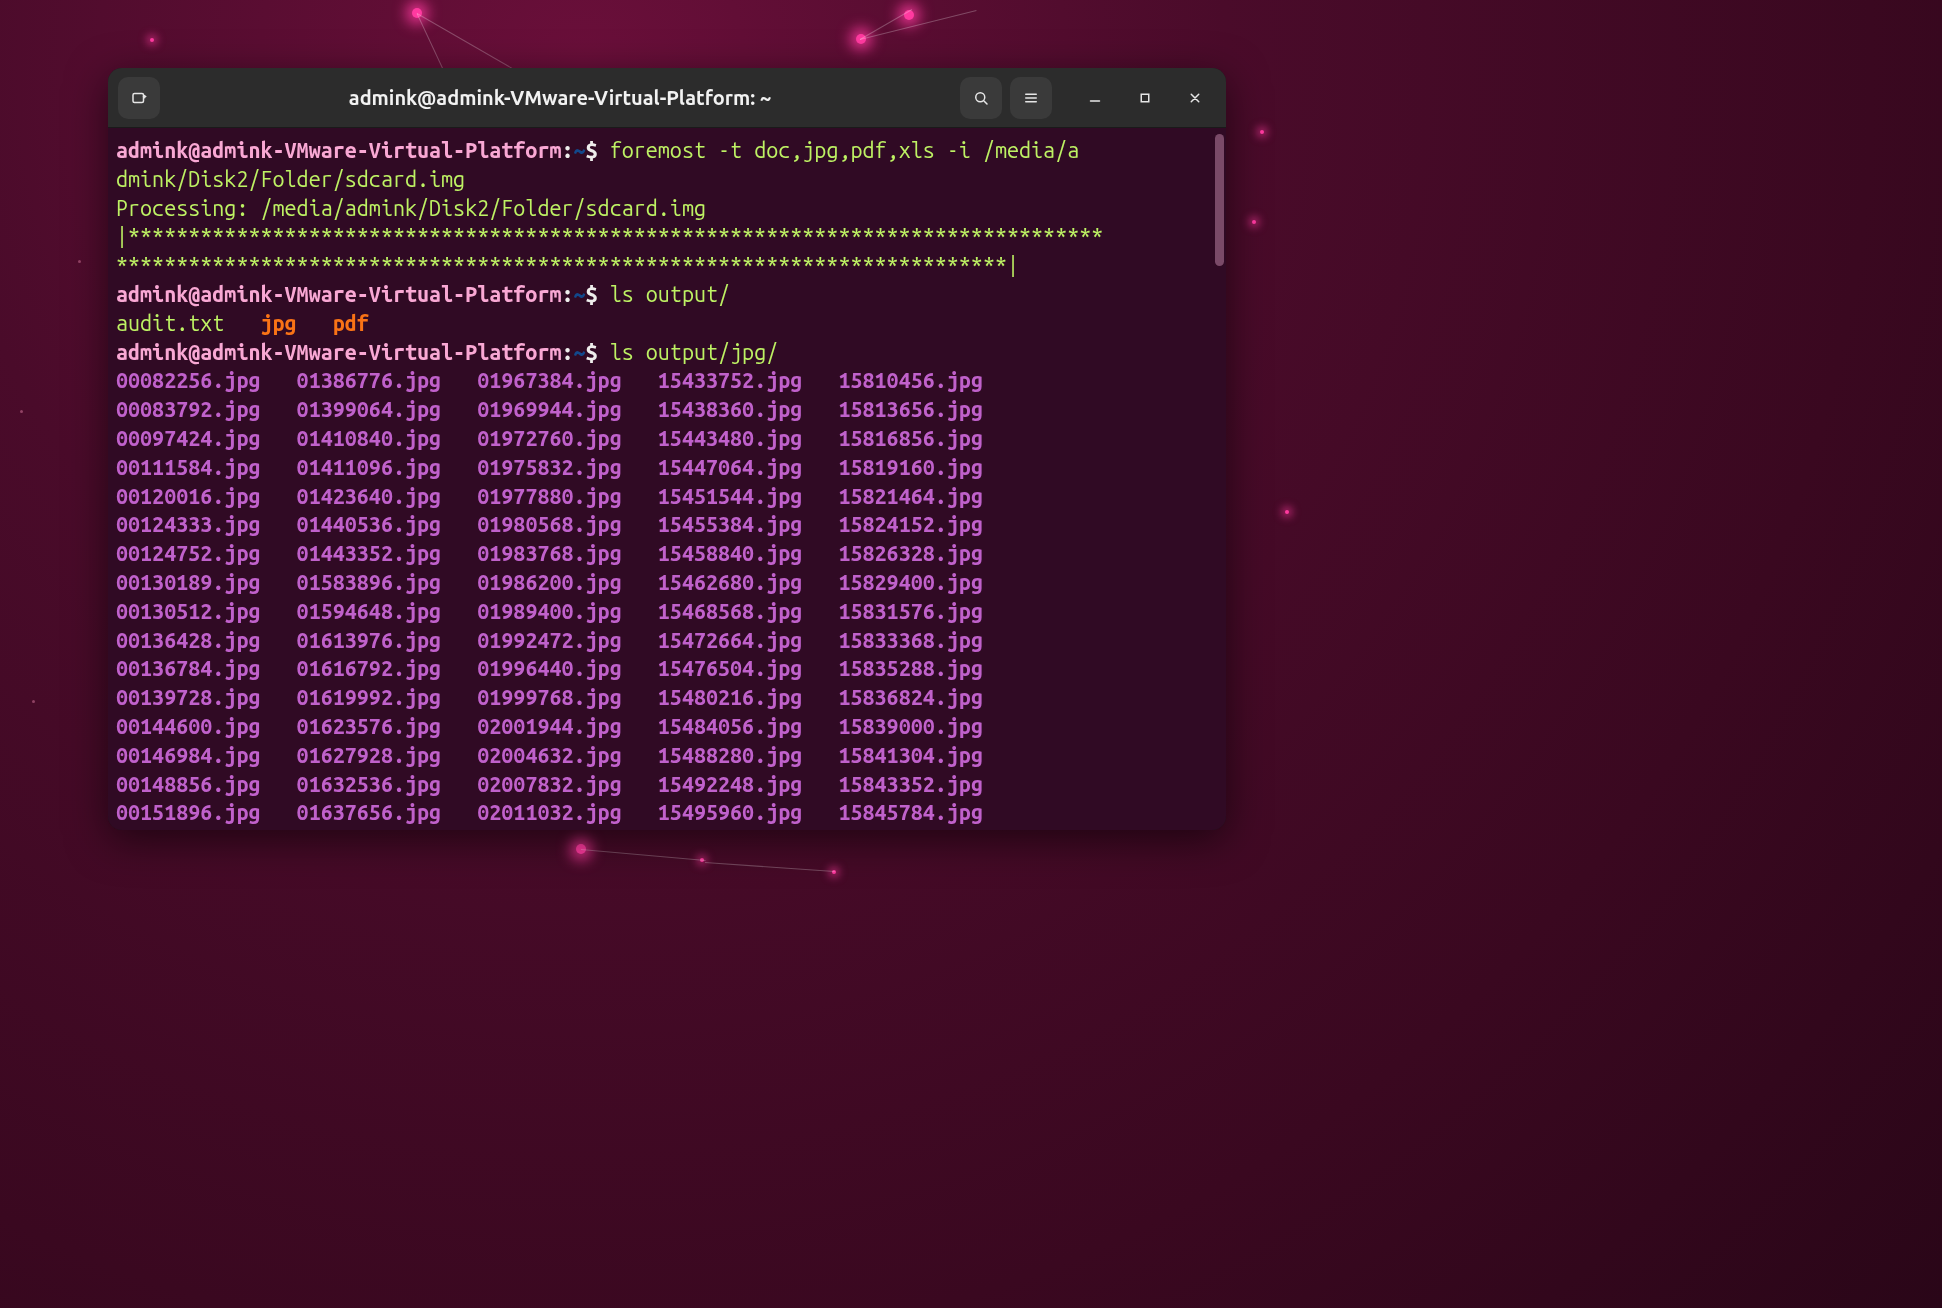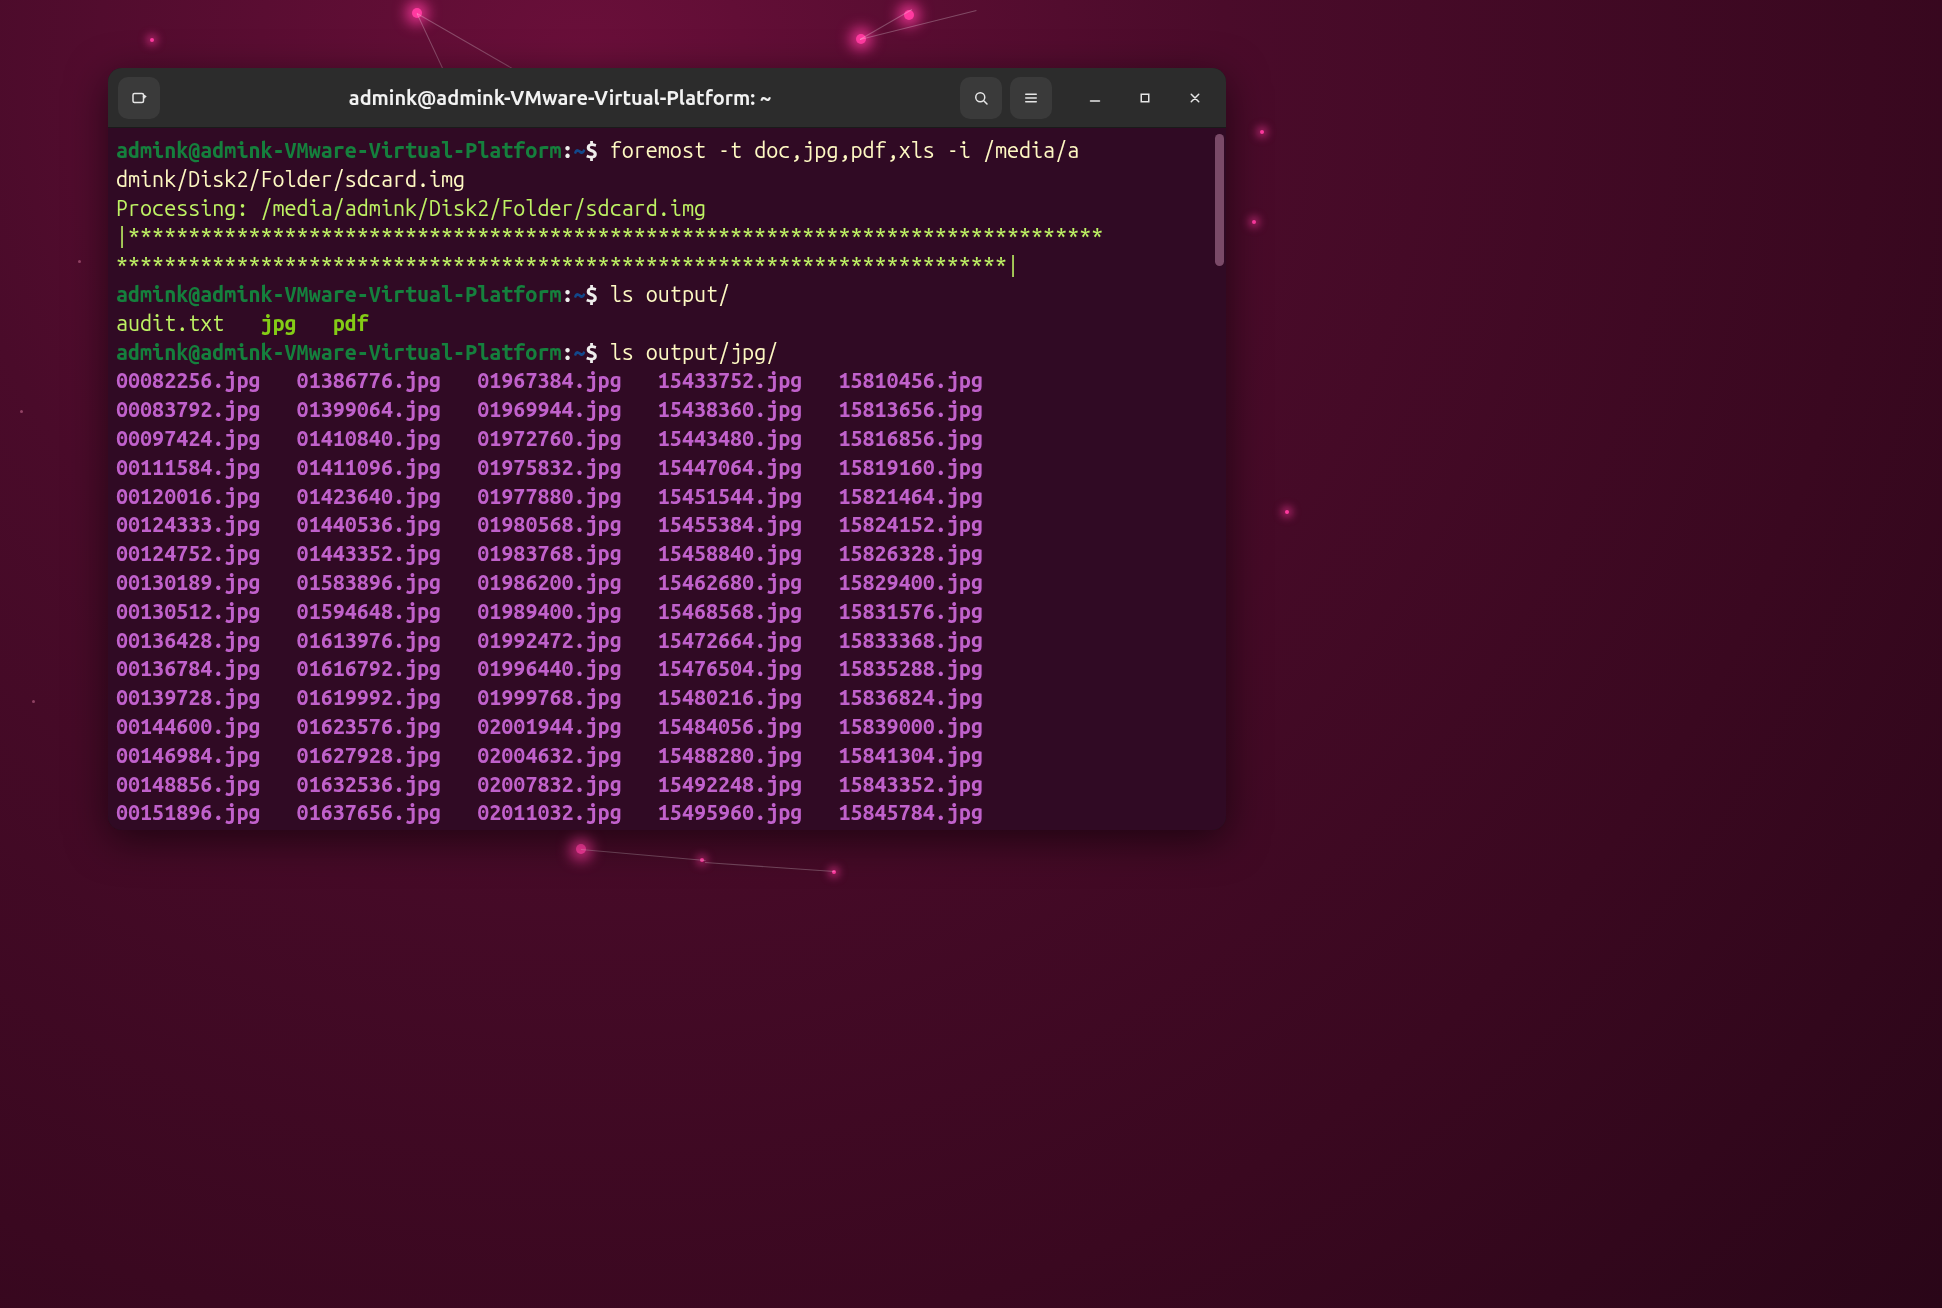--- a/index.html
+++ b/index.html
@@ -61,26 +61,26 @@
     padding: 8px 8px 8px 8px;
     position: relative;
     overflow: hidden;
     white-space: pre;
   }
   .scrollbar {
     position: absolute; right: 2px; top: 6px;
     width: 9px; height: 132px;
     background: #7a4a68; border-radius: 5px;
   }
-  .u  { color: #15803d; font-weight: bold; }   
+  .u  { color: #f9a8d4; font-weight: bold; }   
   .c  { color: #eeeeec; font-weight: bold; }   
   .p  { color: #12488b; font-weight: bold; }   
   .d  { color: #eeeeec; font-weight: bold; }   
-  .cmd{ color: #fef9c3; }
-  .dir{ color: #84cc16; font-weight: bold; }
+  .cmd{ color: #bef264; }
+  .dir{ color: #f97316; font-weight: bold; }
   .jpg{ color: #c061cb; font-weight: bold; }
   .txt{ color: #bef264; }
 </style>
 </head>
 <body>
 
 <div class="star big" style="left:412px; top:8px;"></div>
 <div class="star big" style="left:856px; top:34px;"></div>
 <div class="star big" style="left:904px; top:10px;"></div>
 <div class="star small" style="left:150px; top:38px;"></div>

